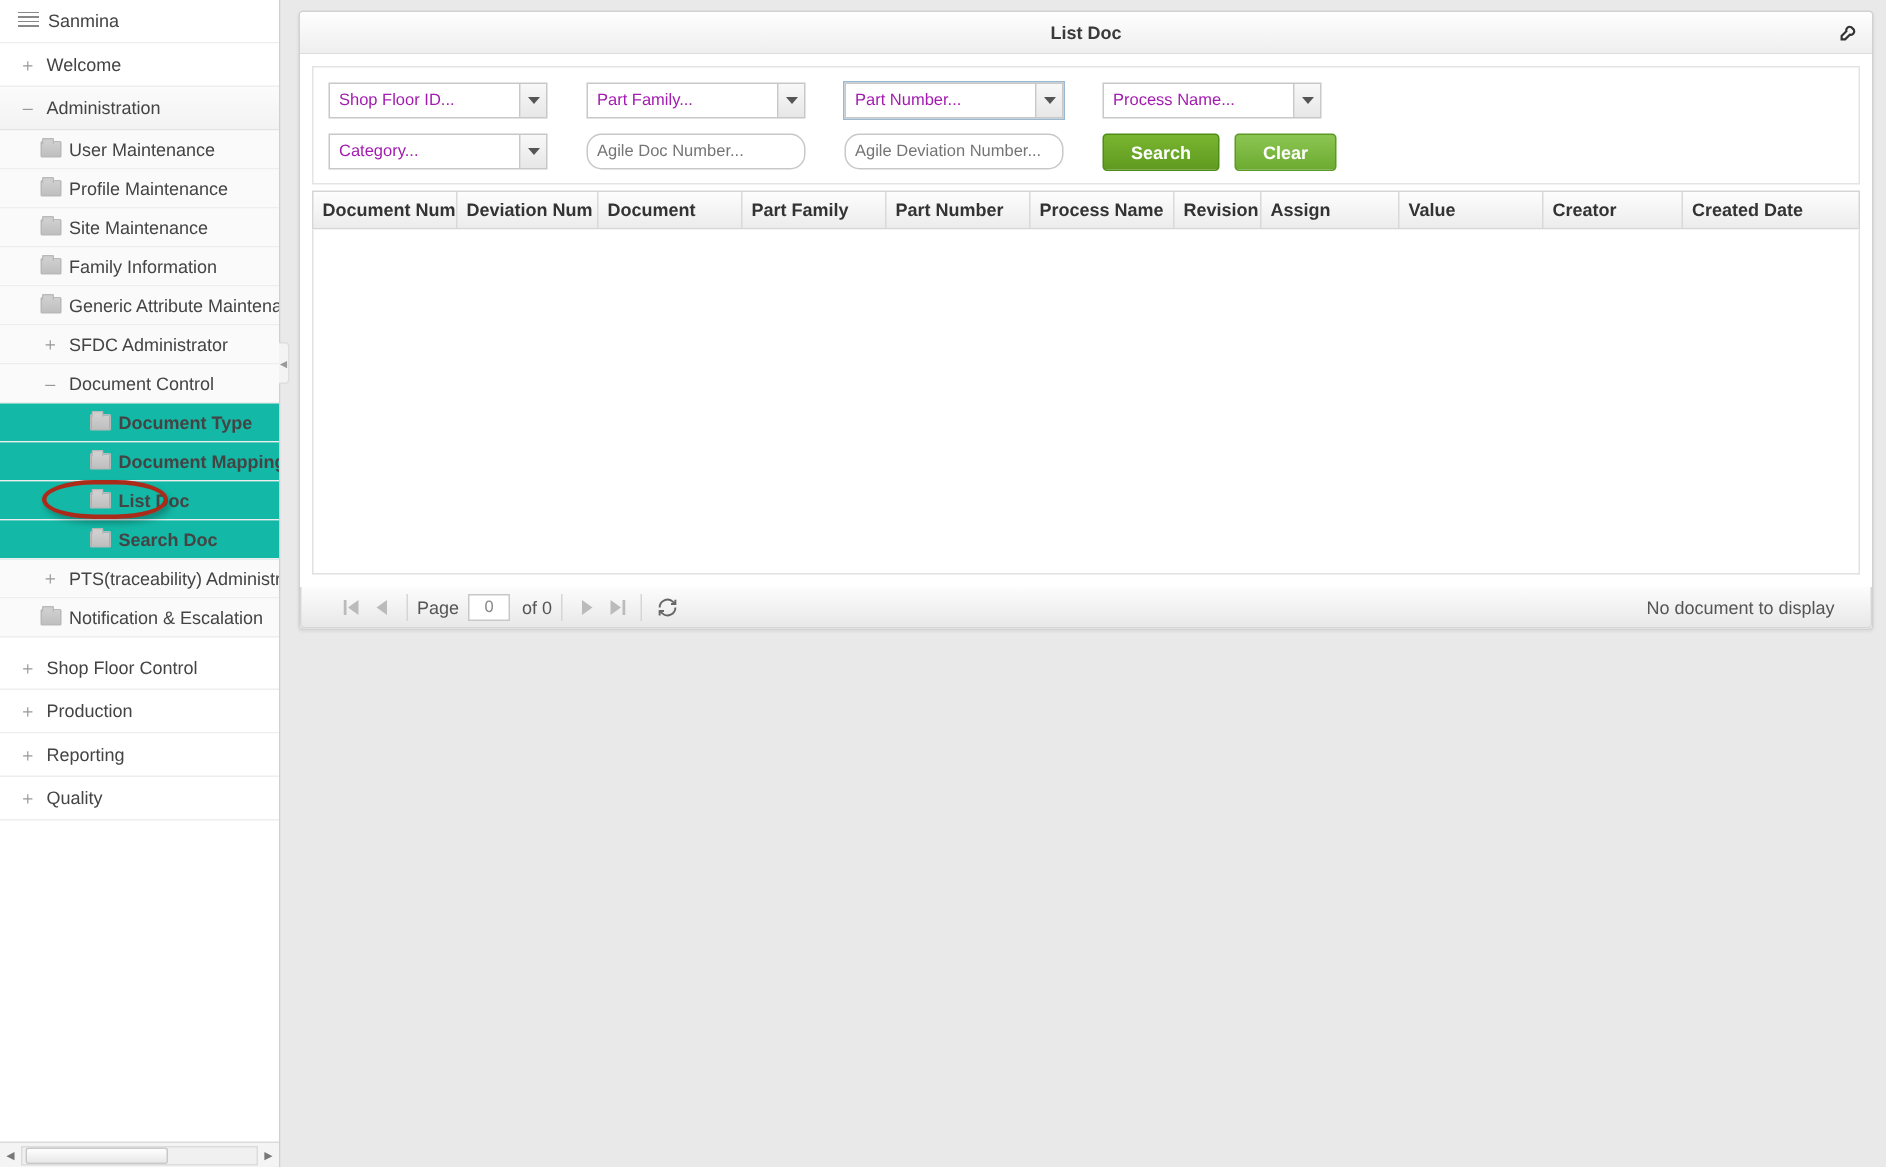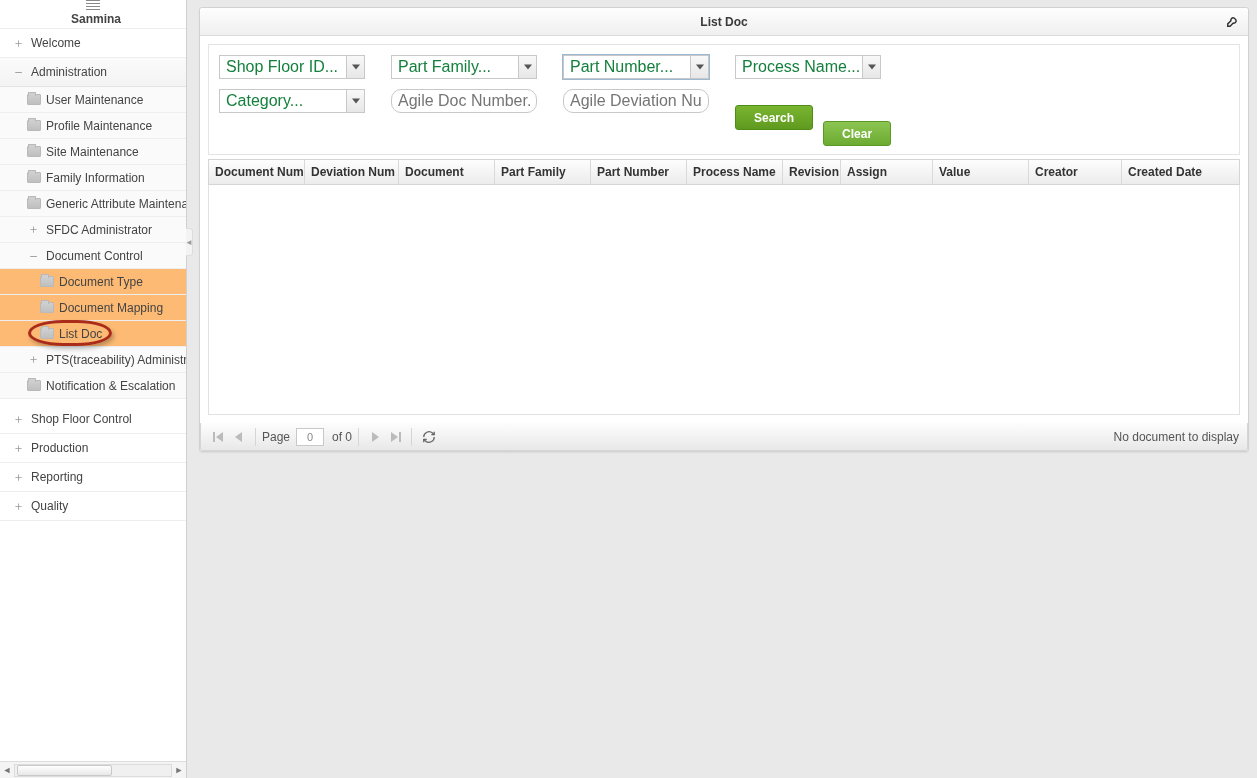--- a/index.html
+++ b/index.html
@@ -3,27 +3,27 @@
 <meta charset="utf-8">
 <style>
 * { box-sizing: border-box; margin: 0; padding: 0; }
 html, body { height: 100%; font-family: "Lucida Grande", Tahoma, Arial, sans-serif; font-size: 12px; color: #333; background: #e9e9e9; }
 body { display: flex; }
 
 
 .sidebar { width: 187px; background: #fff; border-right: 1px solid #d0d0d0; display: flex; flex-direction: column; position: relative; }
 .sidebar-tree { flex: 1; overflow: hidden; }
 .tree-item { display: flex; align-items: center; height: 29px; padding: 0 6px 0 12px; border-bottom: 1px solid #eee; cursor: pointer; color: #444; white-space: nowrap; overflow: hidden; }
-.tree-item.root { font-weight: bold; flex-direction: column; }
+.tree-item.root { font-weight: normal; }
 .tree-item .toggle { width: 13px; height: 13px; margin-right: 6px; display: inline-flex; align-items: center; justify-content: center; font-size: 12px; color: #999; flex-shrink: 0; }
 .tree-item .fico { width: 14px; height: 11px; margin-right: 5px; flex-shrink: 0; background: linear-gradient(#cfcfcf,#bfbfbf); border: 1px solid #b9b9b9; border-radius: 1px; display: inline-block; position: relative; }
 .tree-item .fico::before { content:""; position:absolute; top:-3px; left:0; width:6px; height:3px; background:#cfcfcf; border:1px solid #b9b9b9; border-bottom:none; border-radius:1px 1px 0 0;}
 .tree-item .listico { width:14px; height:12px; margin-right:6px; flex-shrink:0; display:inline-block; background: repeating-linear-gradient(#888,#888 1px,transparent 1px,transparent 3px); }
 .tree-item.depth-1 { padding-left: 27px; background:#fafafa; height:26px; }
-.tree-item.depth-2 { padding-left: 40px; background:#fdba74; height:26px; }
+.tree-item.depth-2 { padding-left: 60px; background:#14b8a6; height:26px;font-weight:bold; }
 .tree-item.section { background:#fff; }
 .tree-item.expanded-section { background:#fafafa; }
 .tree-item.active-section { background: linear-gradient(#fbfbfb,#f3f3f3); border-bottom:1px solid #e3e3e3; }
 .tree-item.selected .fico { background: linear-gradient(#cfcfcf,#bfbfbf); }
 .highlight-oval { position: absolute; border: 3px solid #aa2b1a; border-radius: 50%/60%; width: 84px; height: 26px; left: 28px; top: 320px; pointer-events:none; box-shadow: 2px 3px 4px rgba(0,0,0,0.25); }
 
 .sidebar-hscroll { height: 17px; border-top: 1px solid #ddd; background: #f4f4f4; display:flex; align-items:center; }
 .sidebar-hscroll .arrow { width:14px; text-align:center; color:#777; font-size:9px; cursor:pointer; }
 .sidebar-hscroll .track { flex:1; height:13px; background:#f0f0f0; border:1px solid #dcdcdc; position:relative; }
 .sidebar-hscroll .thumb { position:absolute; left:2px; top:0; width:95px; height:11px; background: linear-gradient(#fefefe,#e8e8e8); border:1px solid #c9c9c9; border-radius:2px; }
@@ -34,37 +34,37 @@
 
 .main { flex:1; display:flex; flex-direction:column; padding:7px 8px 8px 12px; min-width:0; }
 .panel { flex: 0 0 auto; background:#fff; border:1px solid #d2d2d2; border-radius:3px; box-shadow: 0 1px 2px rgba(0,0,0,0.06); display:flex; flex-direction:column; }
 .panel-header { height:28px; background: linear-gradient(#fefefe,#efefef); border-bottom:1px solid #dcdcdc; border-radius:3px 3px 0 0; display:flex; align-items:center; justify-content:center; position:relative; font-weight:bold; color:#3a3a3a; }
 .panel-header .tool { position:absolute; right:8px; top:6px; color:#444; cursor:pointer; font-size:14px; }
 .panel-body { padding:8px; }
 
 .filter-box { border:1px solid #e4e4e4; padding:10px 10px 8px 10px; background:#fff; }
 .filter-row { display:flex; gap:26px; margin-bottom:10px; }
 .filter-row:last-child { margin-bottom:0; }
-.combo, .textin { height:24px; border:1px solid #c8c8c8; background:#fff; display:flex; align-items:center; font-size:16px; color:#15803d; }
+.combo, .textin { height:24px; border:1px solid #c8c8c8; background:#fff; display:flex; align-items:center; font-size:11px; color:#a21caf; }
 .combo { width:146px; }
 .textin { width:146px; padding:0 6px;border-radius:10px; }
 .combo .ctext { flex:1; padding:0 6px; white-space:nowrap; overflow:hidden; }
 .combo .cbtn { width:18px; height:100%; background: linear-gradient(#f8f8f8,#e7e7e7); border-left:1px solid #c8c8c8; display:flex; align-items:center; justify-content:center; cursor:pointer; }
 .combo .cbtn svg { width:8px; height:6px; }
 .btn { height:25px; padding:0 18px; border-radius:3px; border:1px solid; font-size:12px; cursor:pointer; color:#fff;font-weight:bold; }
 .btn.search { background: linear-gradient(#79b530,#5f9a1f); border-color:#4f8c16; }
-.btn.clear { background: linear-gradient(#8cc552,#6cab31); border-color:#5a9a24;margin-top:32px; }
+.btn.clear { background: linear-gradient(#8cc552,#6cab31); border-color:#5a9a24; }
 .btn-group { display:flex; gap:10px; align-items:center; }
 
 .grid { margin-top:4px; }
 .grid-head { display:flex; height:26px; background: linear-gradient(#fdfdfd,#ececec); border:1px solid #d5d5d5; }
 .gh { border-right:1px solid #d9d9d9; padding:0 6px; display:flex; align-items:center; color:#333; font-weight:bold; font-size:12px; white-space:nowrap; overflow:hidden; flex-shrink:0; }
 .grid-body { height:230px; border:1px solid #e1e1e1; border-top:none; background:#fff; }
 
-.paging { height:28px; background: linear-gradient(#fdfdfd,#e8e8e8); border:1px solid #d5d5d5; border-top:none; border-radius:0 0 3px 3px; display:flex; align-items:center; padding:0 8px; color:#555; }
+.paging { height:28px; background: linear-gradient(#fdfdfd,#e8e8e8); border:1px solid #d5d5d5; border-top:none; border-radius:0 0 3px 3px; display:flex; align-items:center; padding:0 24px; color:#555; }
 .paging .pbtn { width:20px; height:20px; display:flex; align-items:center; justify-content:center; color:#9e9e9e; cursor:pointer; }
 .paging .sep { width:1px; height:18px; background:#d6d6d6; margin:0 6px; }
 .paging input { width:28px; height:18px; border:1px solid #c8c8c8; text-align:center; color:#888; font-size:11px; }
 .paging .spacer { flex:1; }
 .paging .refresh { width:22px; height:20px; display:flex; align-items:center; justify-content:center; color:#666; cursor:pointer; border:1px solid transparent; border-radius:2px; }
 .paging .msg { color:#555; }
 </style>
 </head>
 <body>
 
@@ -118,20 +118,24 @@
       <span class="fico"></span>
       <span>Document Type</span>
     </div>
     <div class="tree-item depth-2">
       <span class="fico"></span>
       <span>Document Mapping</span>
     </div>
     <div class="tree-item depth-2 selected">
       <span class="fico"></span>
       <span>List Doc</span>
+    </div>
+    <div class="tree-item depth-2">
+      <span class="fico"></span>
+      <span>Search Doc</span>
     </div>
     <div class="tree-item depth-1">
       <span class="toggle">＋</span>
       <span>PTS(traceability) Administration</span>
     </div>
     <div class="tree-item depth-1">
       <span class="fico"></span>
       <span>Notification &amp; Escalation</span>
     </div>
 

